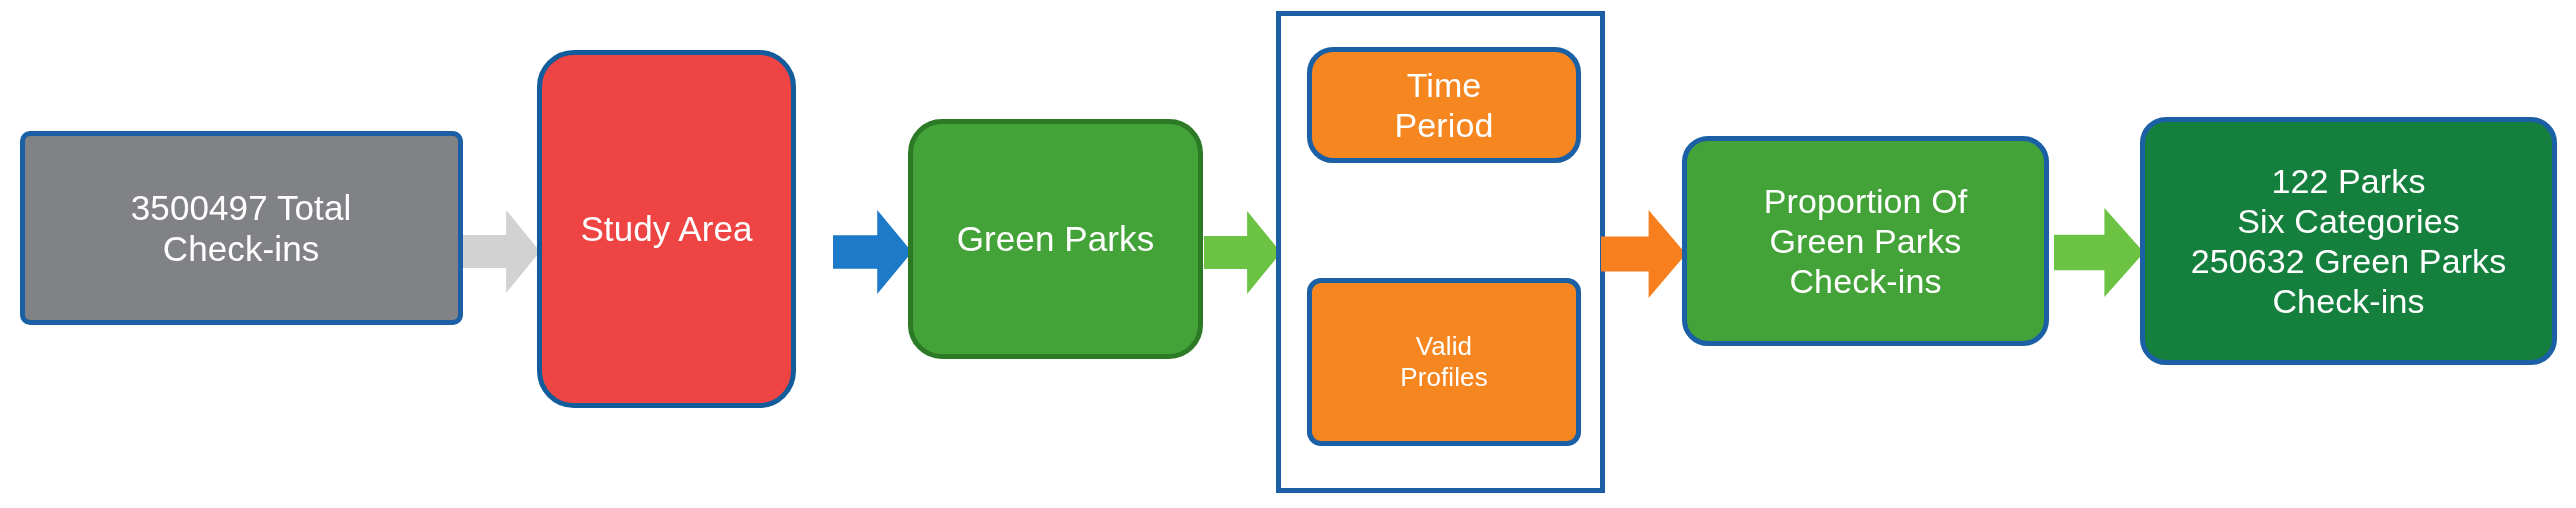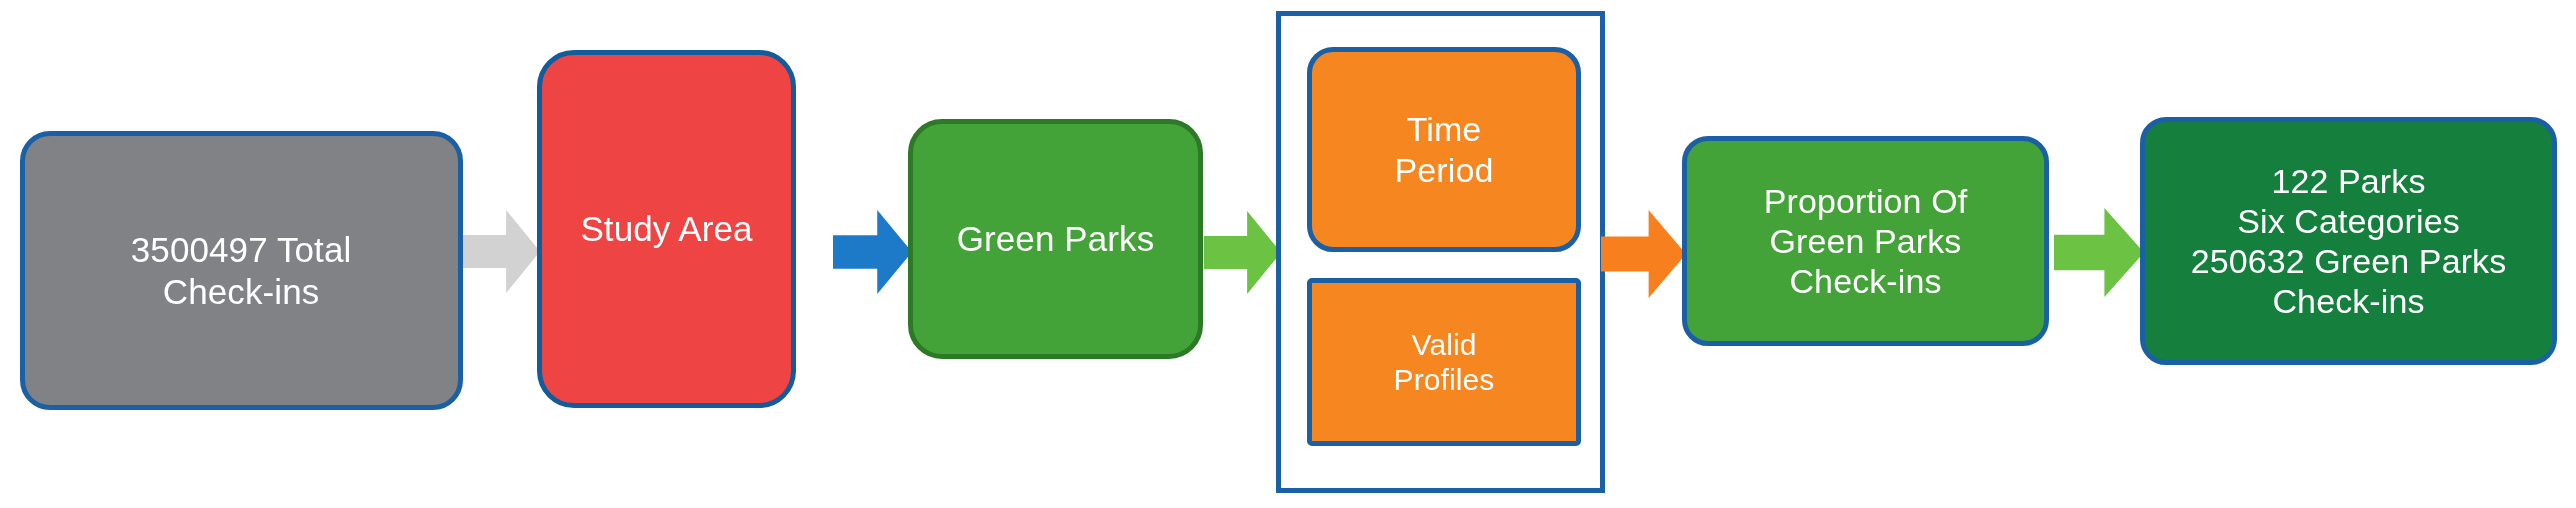--- a/index.html
+++ b/index.html
@@ -36,57 +36,57 @@
     display: block;
     width: 100%;
     padding: 0 9.2px;
     box-sizing: border-box;
     white-space: pre-line;
   }
 
   
   #node-total-checkins {
     left: 19.6px;  top: 131px;
-    width: 443px; height: 279px;
+    width: 443px; height: 194px;
     background: #808285;
     border: 5.9px solid #1B5FA5;
     font-size: 35px;
-    border-radius: 30px;
+    border-radius: 10px;
   }
   #node-study-area {
     left: 537px; top: 50px;
     width: 259px; height: 358px;
     background: #ef4444;
     border: 5.9px solid #135C9B;
     font-size: 35px;
     border-radius: 37px;
   }
   #node-green-parks {
     left: 908px; top: 119px;
     width: 295px; height: 240px;
     background: #44A338;
     border: 5.9px solid #2C7A25;
     font-size: 35px;
     border-radius: 34px;
   }
   #node-time-period {
     left: 1307px; top: 47px;
-    width: 274px; height: 205px;
+    width: 274px; height: 116px;
     background: #F68620;
     border: 5.9px solid #1B5FA5;
     font-size: 34px;
     border-radius: 26px;
   }
   #node-valid-profiles {
     left: 1307px; top: 278px;
     width: 274px; height: 168px;
     background: #F68620;
     border: 5.9px solid #1B5FA5;
-    font-size: 30px;
-    border-radius: 5px;
+    font-size: 26px;
+    border-radius: 14px;
   }
   #group-filters {
     position: absolute;
     left: 1276px; top: 10.5px;
     width: 329px; height: 482px;
     border: 5.9px solid #1B5FA5;
     box-sizing: border-box;
     background: transparent;
     border-radius: 0;
   }

